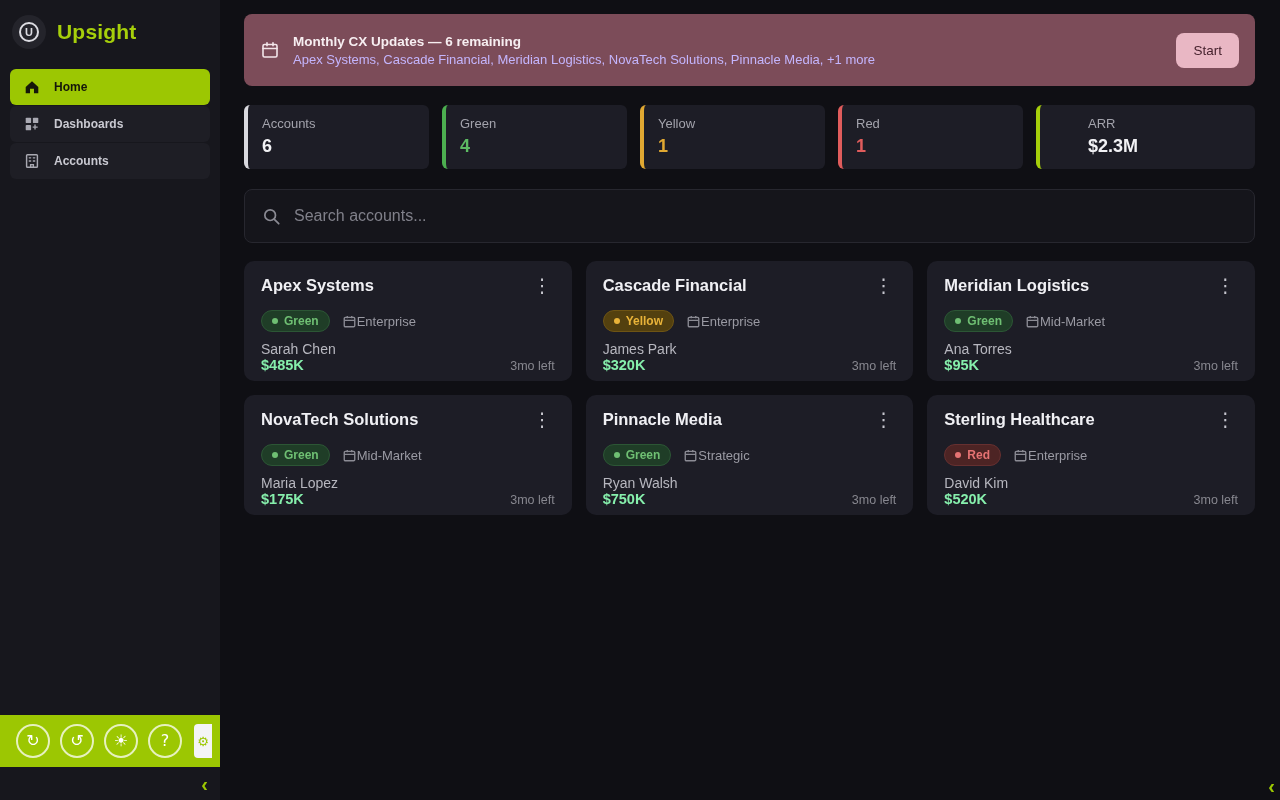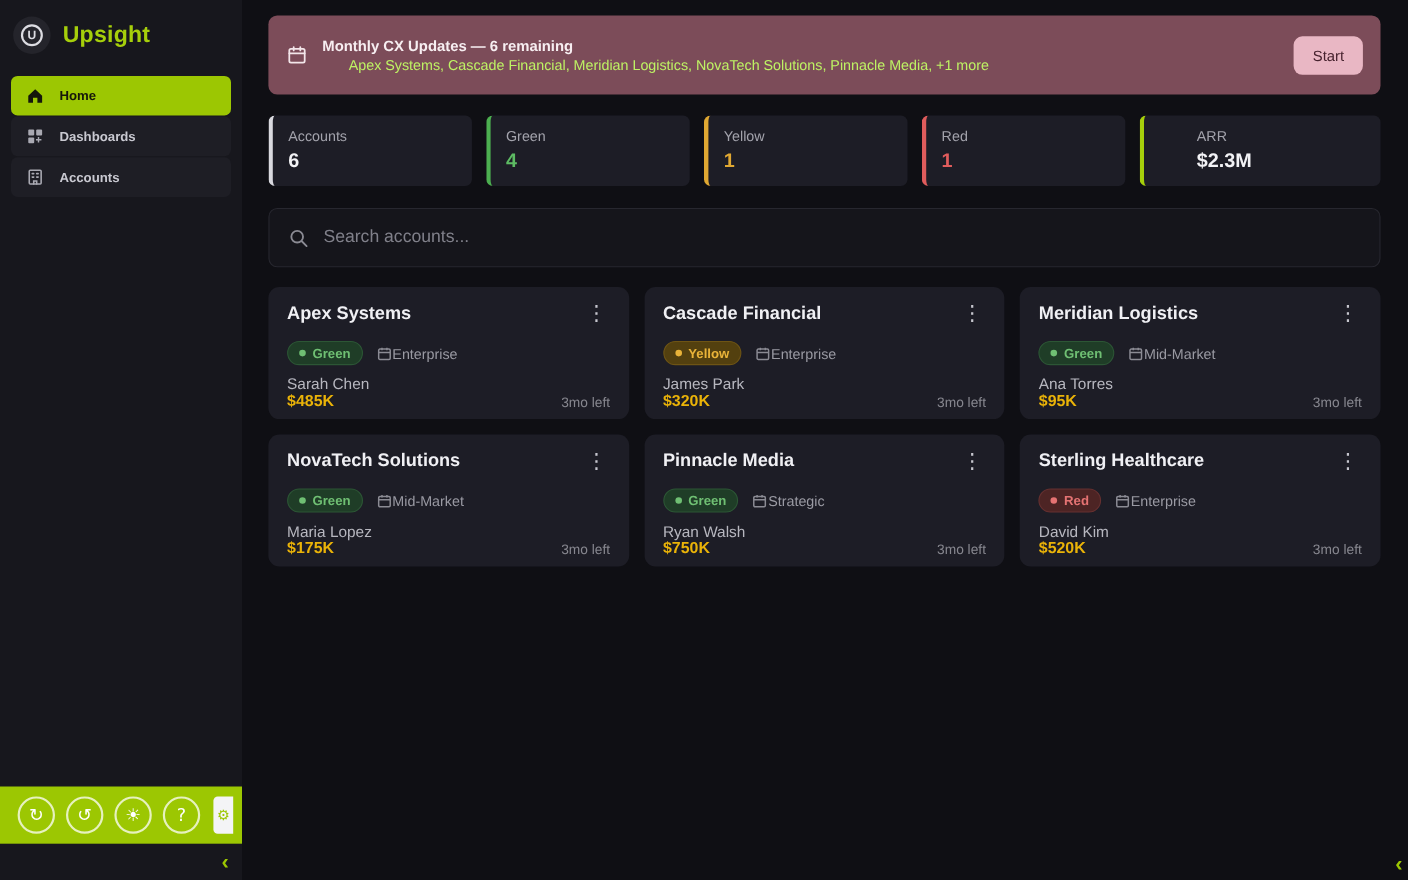--- a/index.html
+++ b/index.html
@@ -64,21 +64,21 @@
   .main { flex:1; padding:14px 25px 0 24px; background:#0f0f14; position:relative; }
   .page-title { font-size:29px; font-weight:800; color:#f4f4f7; margin:4px 0 24px 0; letter-spacing:0.2px; }
 
   .banner {
     background:#7c4c59; border-radius:8px; height:72px;
     display:flex; align-items:center; gap:13px; padding:0 16px;
   }
   .banner-icon { color:#f3e6ea; display:flex; }
   .banner-text { display:flex; flex-direction:column; gap:3px; }
   .banner-title { font-size:13.5px; font-weight:bold; color:#f7eef1; }
-  .banner-sub { font-size:13px; color:#bef264;margin-left:24px; }
+  .banner-sub { font-size:13px; color:#c4b5fd; }
   .banner-btn {
     margin-left:auto; background:#e9b7c4; color:#46222e;
     border:none; border-radius:8px; padding:10px 17px;
     font-size:13.5px; font-family:inherit; cursor:pointer;
   }
 
   .stats { display:flex; gap:13px; margin-top:19px; }
   .stat {
     flex:1; background:#1d1d26; border-radius:6px;
     border-left:4px solid #888; padding:11px 14px 12px 14px;
@@ -120,21 +120,21 @@
     padding:3px 10px; border-radius:999px; font-size:12px; font-weight:600;
   }
   .badge .dot { width:6px; height:6px; border-radius:50%; background:currentColor; }
   .badge-green  { background:#1f3d27; color:#6fbf73; border:1px solid #2c5635; }
   .badge-yellow { background:#53400f; color:#e9b339; border:1px solid #6e5414; }
   .badge-red    { background:#4d2424; color:#e57373; border:1px solid #663030; }
   .segment { display:flex; align-items:center; color:#9a9aa3; font-size:13px; }
   .segment .seg-icon { display:flex; color:#8b8b94; }
   .contact { margin-top:9px; color:#b7b7bf; font-size:14px; }
   .card-foot { margin-top:auto; display:flex; align-items:flex-end; justify-content:space-between; }
-  .money { color:#eab308; font-weight:bold; font-size:14.5px; }
+  .money { color:#86efac; font-weight:bold; font-size:14.5px; }
   .time-left { color:#87878f; font-size:12.5px; }
 
   .main-collapse { position:absolute; right:5px; bottom:4px; }
 </style>
 </head>
 <body>
 
 <div class="app">
 
   <aside class="sidebar">

